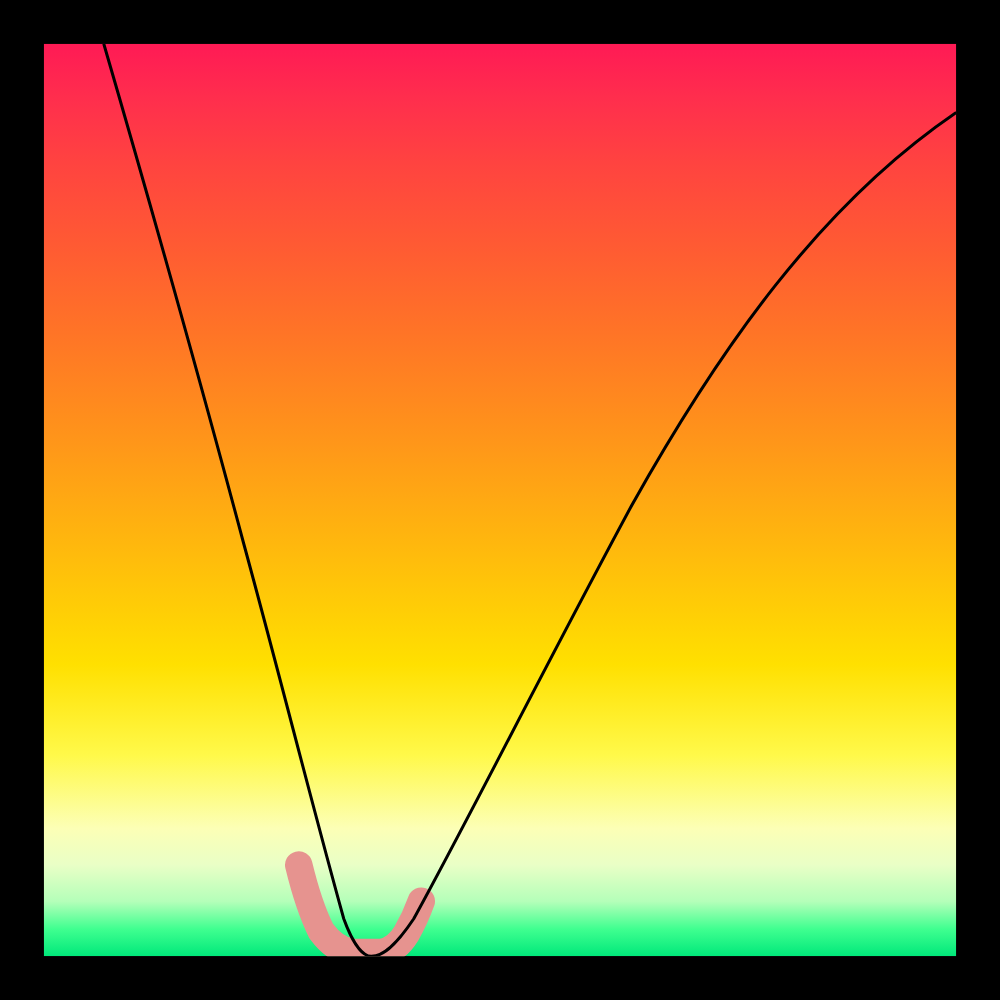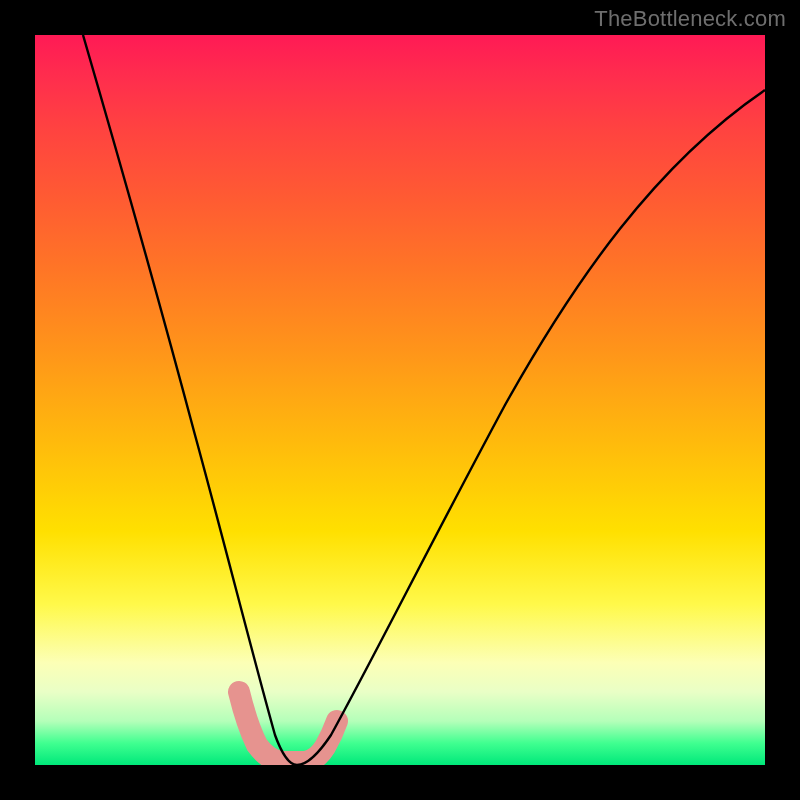--- a/index.html
+++ b/index.html
@@ -79,14 +79,13 @@
       <path d="M 48,0
                C 80,110 120,250 160,400
                C 190,510 215,610 240,700
                C 248,722 256,730 262,730
                C 270,730 280,724 296,700
                C 340,620 400,500 470,370
                C 540,245 620,130 730,55" fill="none" stroke="#000" stroke-width="2.4"></path>
     </svg>
   </div>
 
-  <div class="watermark">TheBottleneck.com</div>
 </div>
 
 </body></html>

